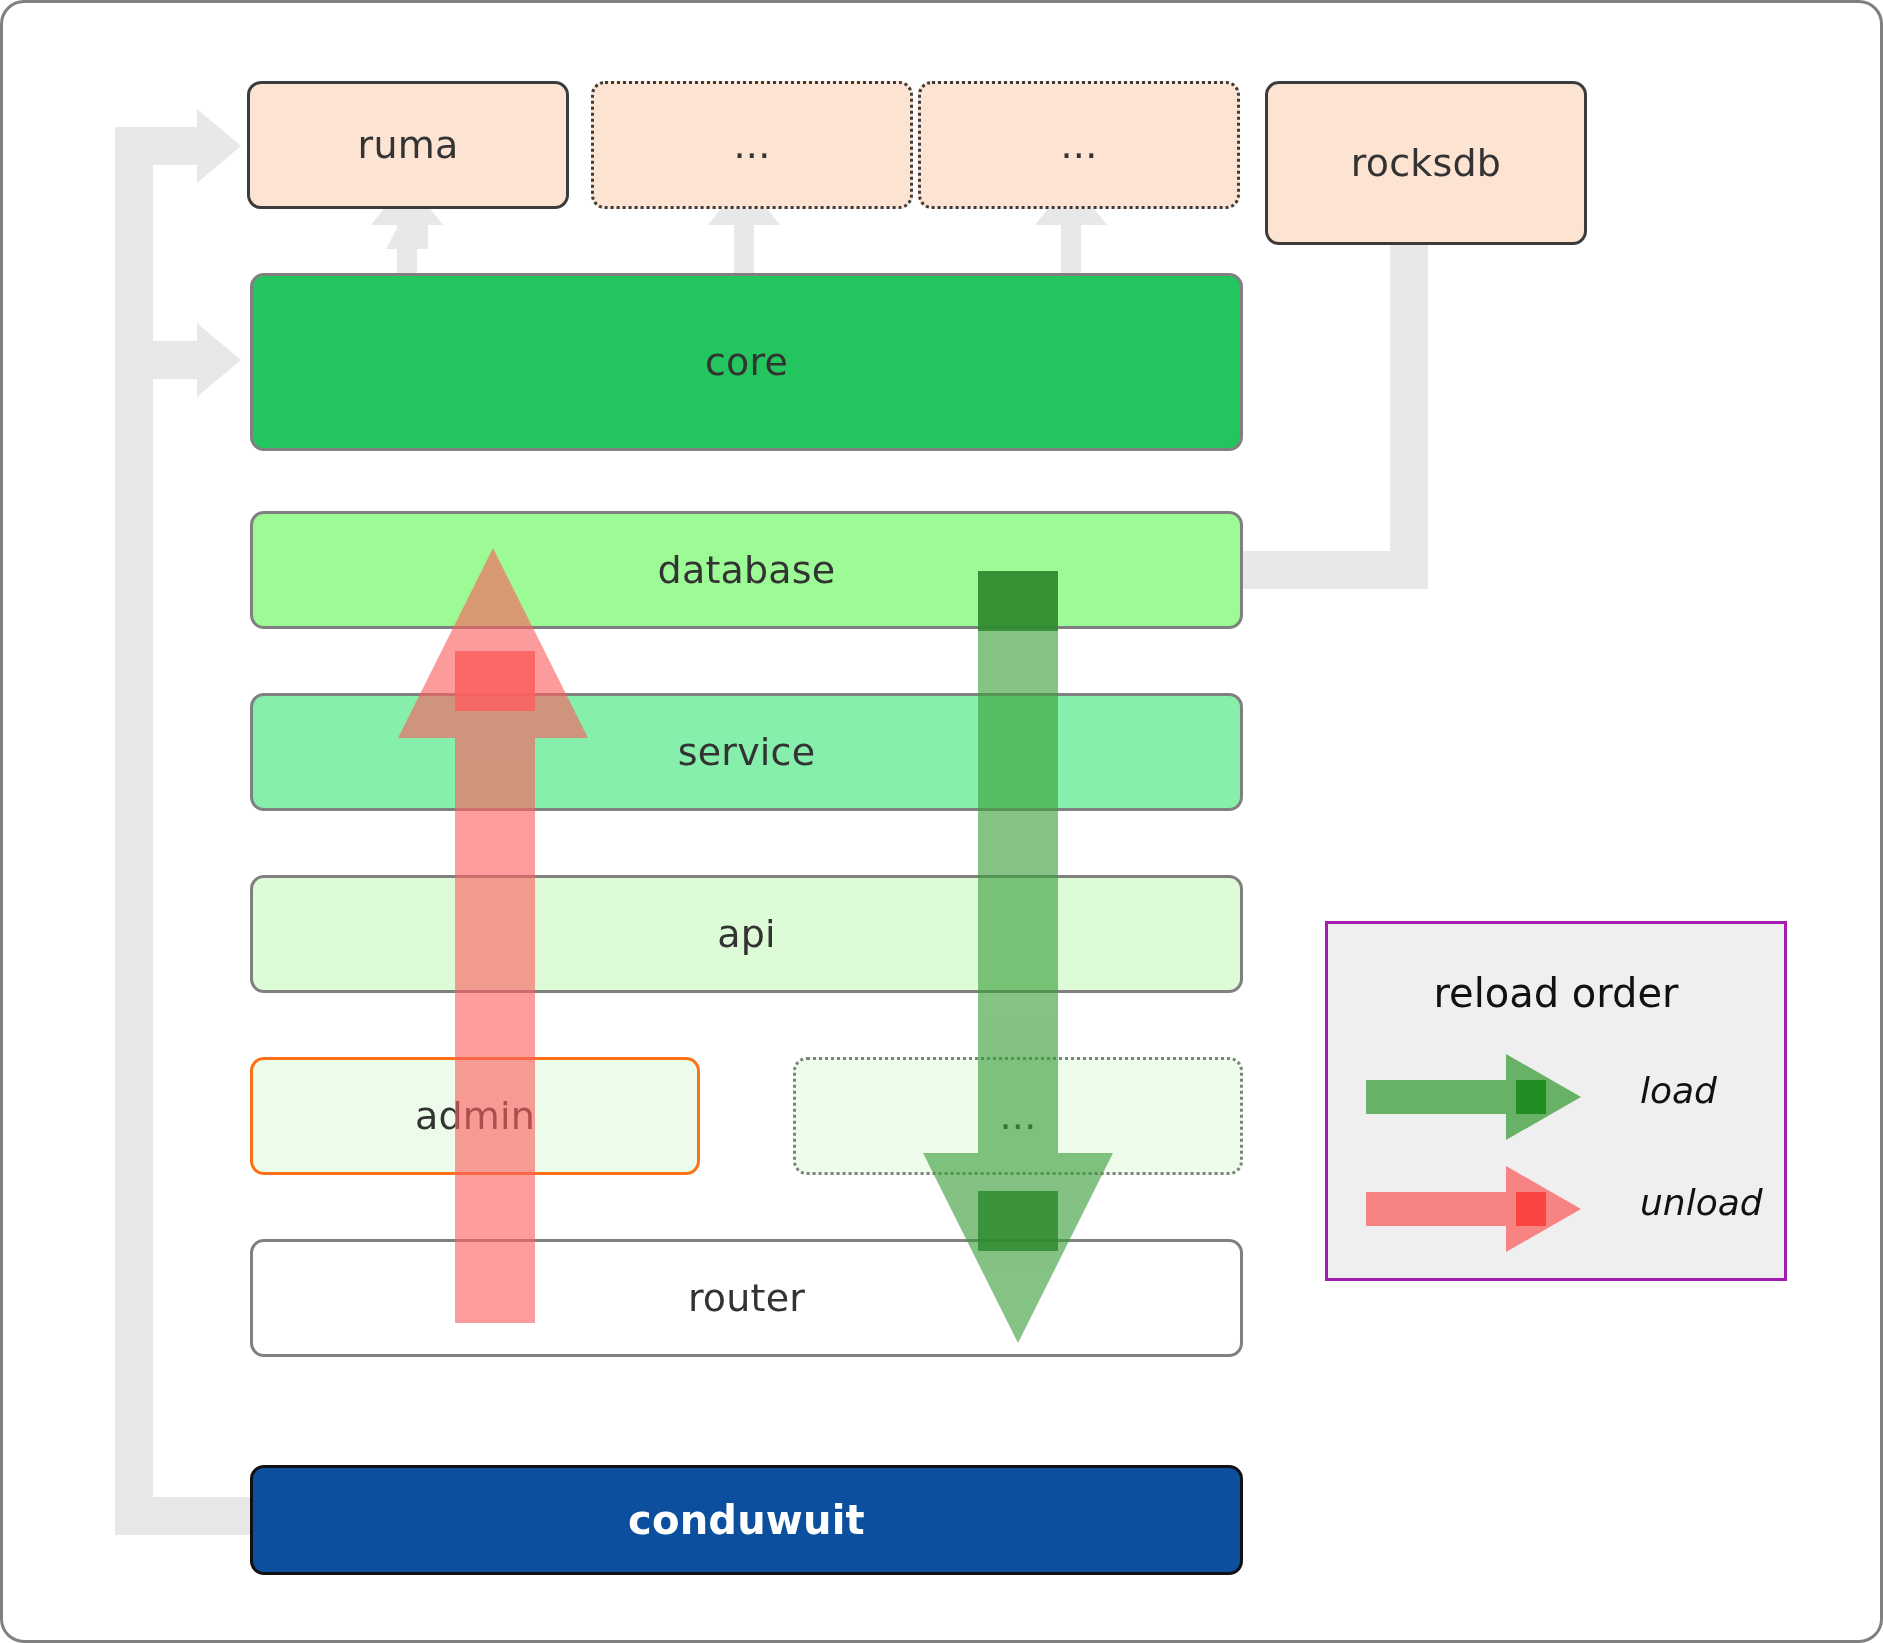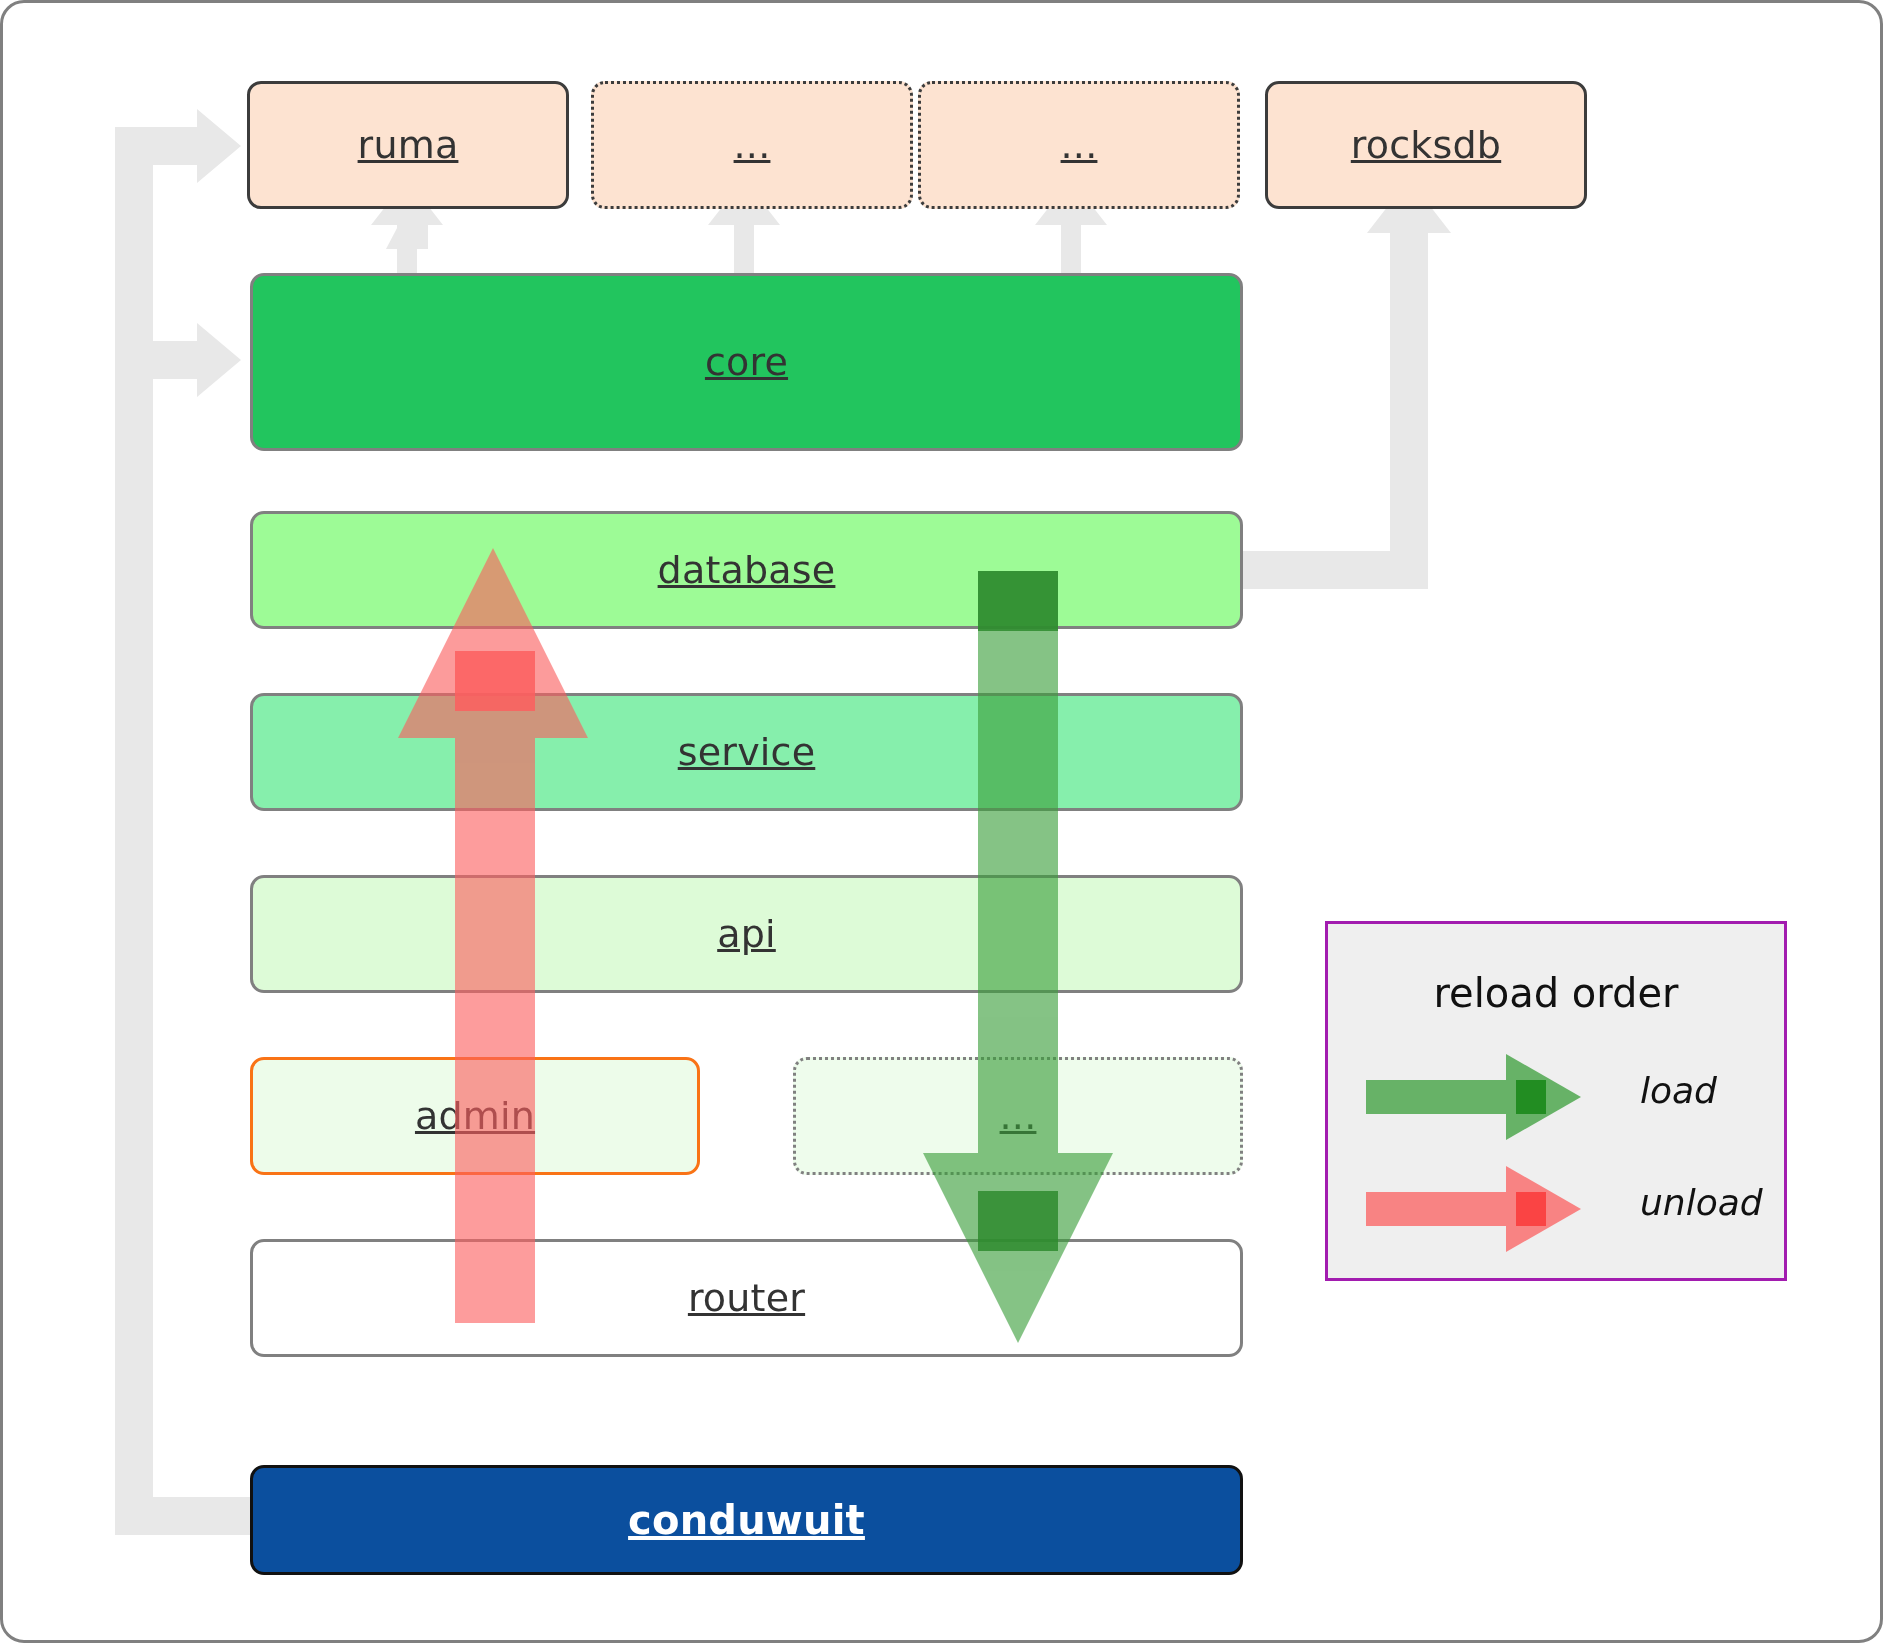--- a/index.html
+++ b/index.html
@@ -22,21 +22,21 @@
     position: absolute;
     box-sizing: border-box;
     display: flex;
     align-items: center;
     justify-content: center;
     border-radius: 14px;
     font-size: 38px;
     color: #333333;
     letter-spacing: 0.2px;
   }
-  .box-label { pointer-events: none; text-decoration: underline; }
+  .box-label { pointer-events: none; }
 
   
   .dep {
     background: #fde3d1;
     border: 3px solid #3c3c3c;
   }
   .dep.dotted { border: 3px dotted #3c3c3c; }
 
   .core-box {
     background: #22c55e;
@@ -166,21 +166,21 @@
     </div>
 
     <div class="box dep dotted" style="left:588px; top:78px; width:322px; height:128px;">
       <span class="box-label">...</span>
     </div>
 
     <div class="box dep dotted" style="left:915px; top:78px; width:322px; height:128px;">
       <span class="box-label">...</span>
     </div>
 
-    <div class="box dep" style="left:1262px; top:78px; width:322px; height:128px;">
+    <div class="box dep" style="left:1262px; top:78px; width:322px; height:164px;">
       <span class="box-label">rocksdb</span>
     </div>
 
     <div class="box core-box" style="left:247px; top:270px; width:993px; height:178px;">
       <span class="box-label">core</span>
     </div>
 
     <div class="box db-box" style="left:247px; top:508px; width:993px; height:118px;">
       <span class="box-label">database</span>
     </div>

